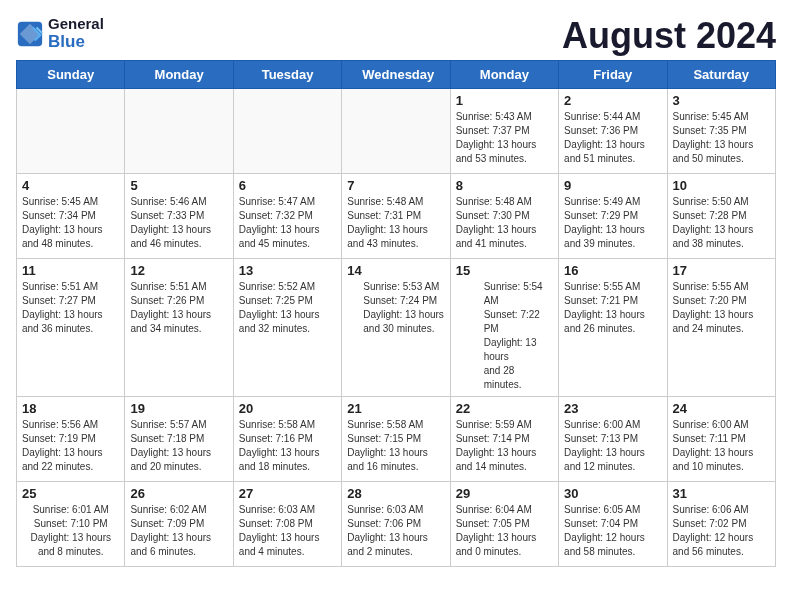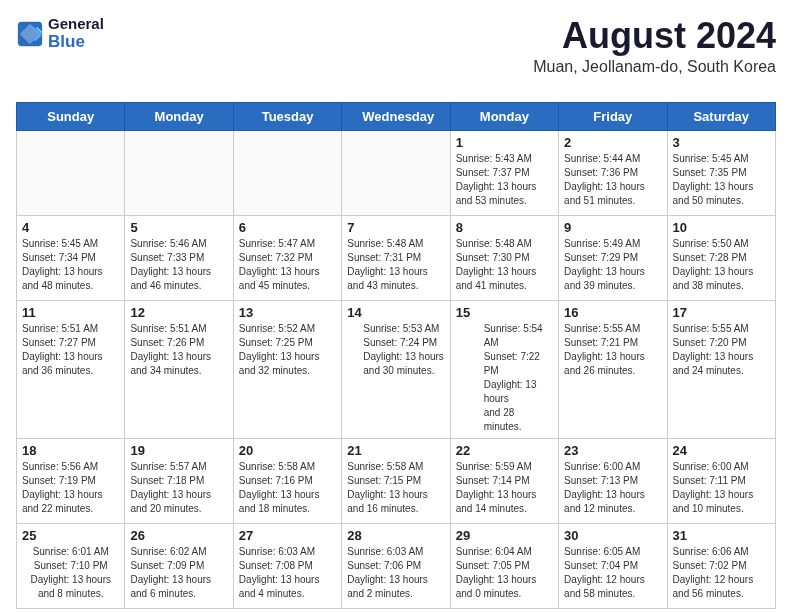--- a/index.html
+++ b/index.html
@@ -7,21 +7,21 @@
       font-family: Arial, sans-serif;
       background: #fff;
       width: 792px;
       min-height: 612px;
       padding: 16px;
     }
     .header-area {
       display: flex;
       justify-content: space-between;
       align-items: flex-start;
-      margin-bottom: 26px;
+      margin-bottom: 4px;
     }
     .logo {
       display: flex;
       align-items: center;
       gap: 4px;
     }
     .logo-icon {
       width: 28px;
       height: 28px;
     }
@@ -91,21 +91,20 @@
       <div style="font-size:15px;font-weight:bold;color:#1a1a2e;line-height:1.1">
         <span style="color:#1a1a2e">General</span>
       </div>
       <div style="font-size:17px;font-weight:bold;color:#2a6dc0;line-height:1.1">
         <span>Blue</span>
       </div>
     </div>
   </div>
   <div class="title-area">
     <div class="main-title">August 2024</div>
-    <div class="subtitle">Muan, Jeollanam-do, South Korea</div>
   </div>
 </div>
 
 <table class="calendar-table">
   <thead>
     <tr>
     <th>Sunday</th>
         <th>Monday</th>
         <th>Tuesday</th>
         <th>Wednesday</th>

